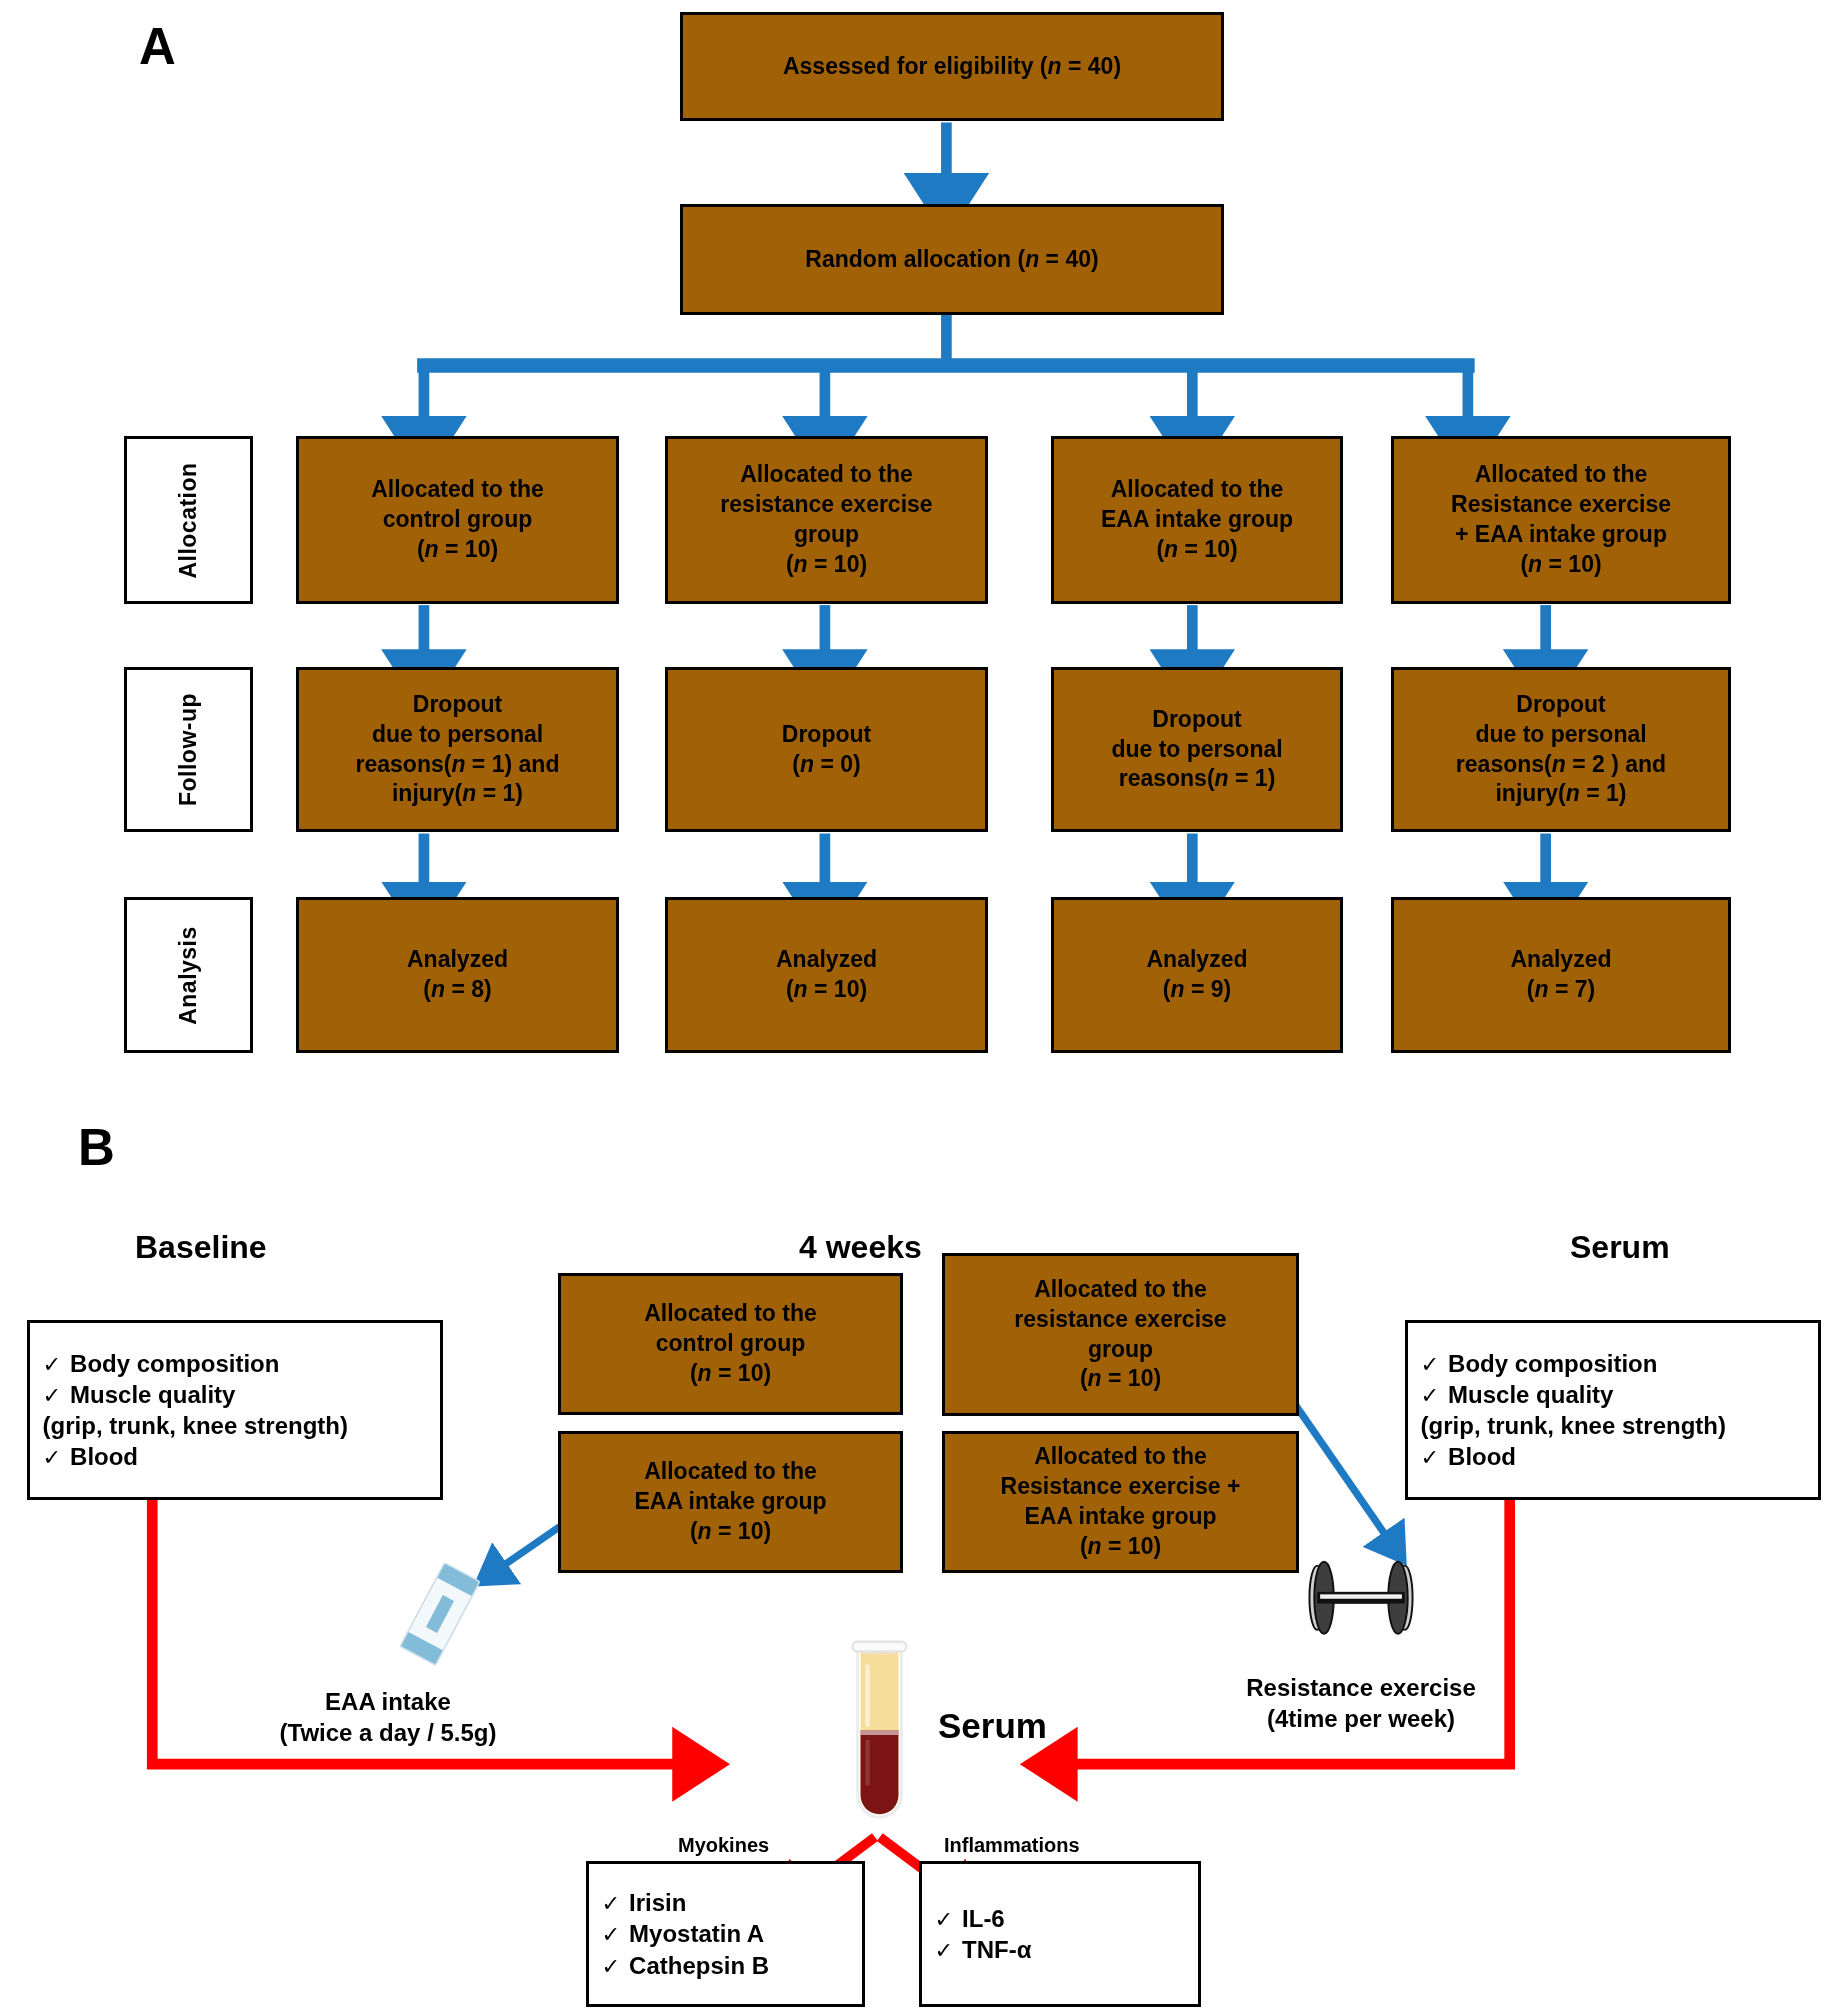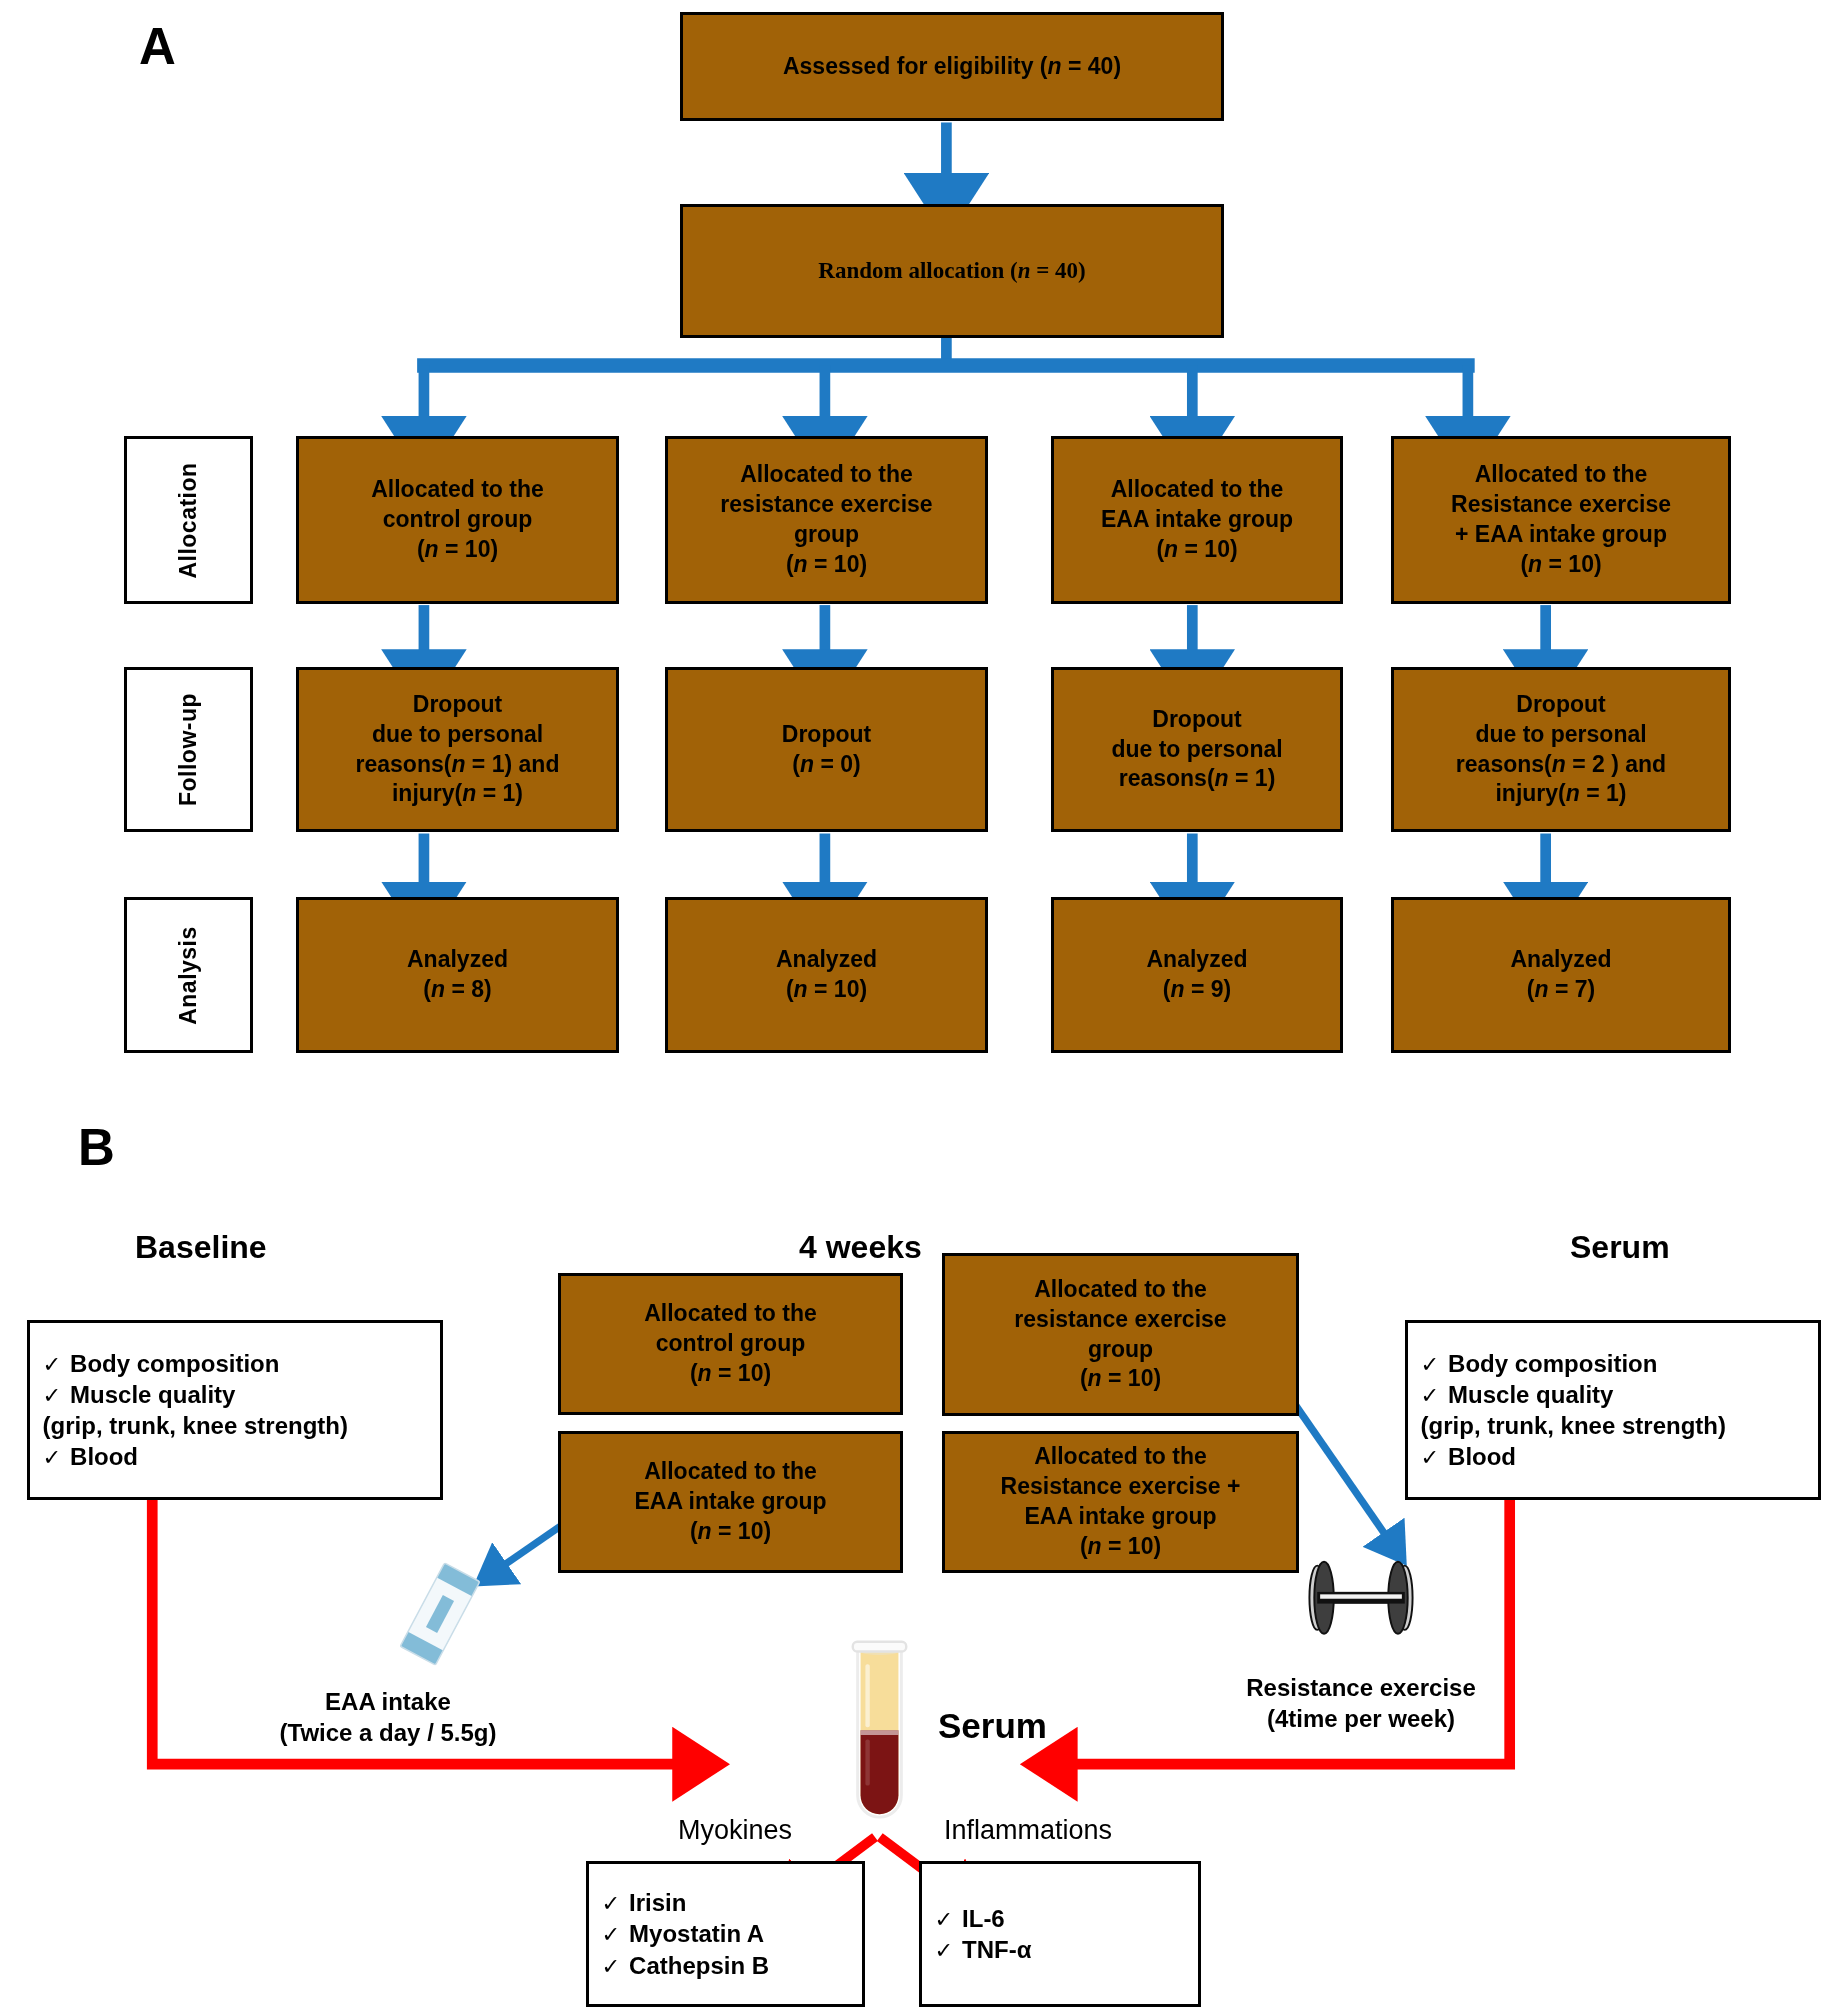--- a/index.html
+++ b/index.html
@@ -55,21 +55,21 @@
   .listbox .row{display:flex;align-items:baseline;gap:8.7px;white-space:nowrap;}
   .listbox .ck{font-weight:400;font-size:22.4px;}
   .listbox .plain{white-space:nowrap;}
 
   .cap{
     position:absolute;text-align:center;font-weight:700;font-size:24px;
     line-height:1.30;z-index:5;
   }
   .cap .ln{display:block;white-space:nowrap;}
   .mini-head{
-    position:absolute;font-weight:400;font-size:27px;white-space:nowrap;z-index:5;
+    position:absolute;font-weight:700;font-size:20px;white-space:nowrap;z-index:5;margin-top:19px;
   }
   .serum-lbl{
     position:absolute;font-weight:700;font-size:35px;white-space:nowrap;z-index:5;
   }
 
   
   .icon{position:absolute;z-index:4;}
 </style>
 </head>
 <body>
@@ -162,21 +162,21 @@
   </svg>
 
   <div class="panelA">
 
     <div class="panel-letter" style="left:139px;top:17px;">A</div>
 
     <div class="box" style="left:680px;top:12px;width:544px;height:109px;">
       <span class="ln">Assessed for eligibility (<i>n</i> = 40)</span>
     </div>
 
-    <div class="box" style="left:680px;top:204px;width:544px;height:134px;font-family:Liberation Serif, serif;">
+    <div class="box" style="left:680px;top:204px;width:544px;height:111px;">
       <span class="ln">Random allocation (<i>n</i> = 40)</span>
     </div>
 
     <div class="stage-lbl" style="left:124px;top:436px;width:129px;height:168px;">
       <span>Allocation</span>
     </div>
     <div class="stage-lbl" style="left:124px;top:667px;width:129px;height:165px;">
       <span>Follow-up</span>
     </div>
     <div class="stage-lbl" style="left:124px;top:897px;width:129px;height:156px;">

